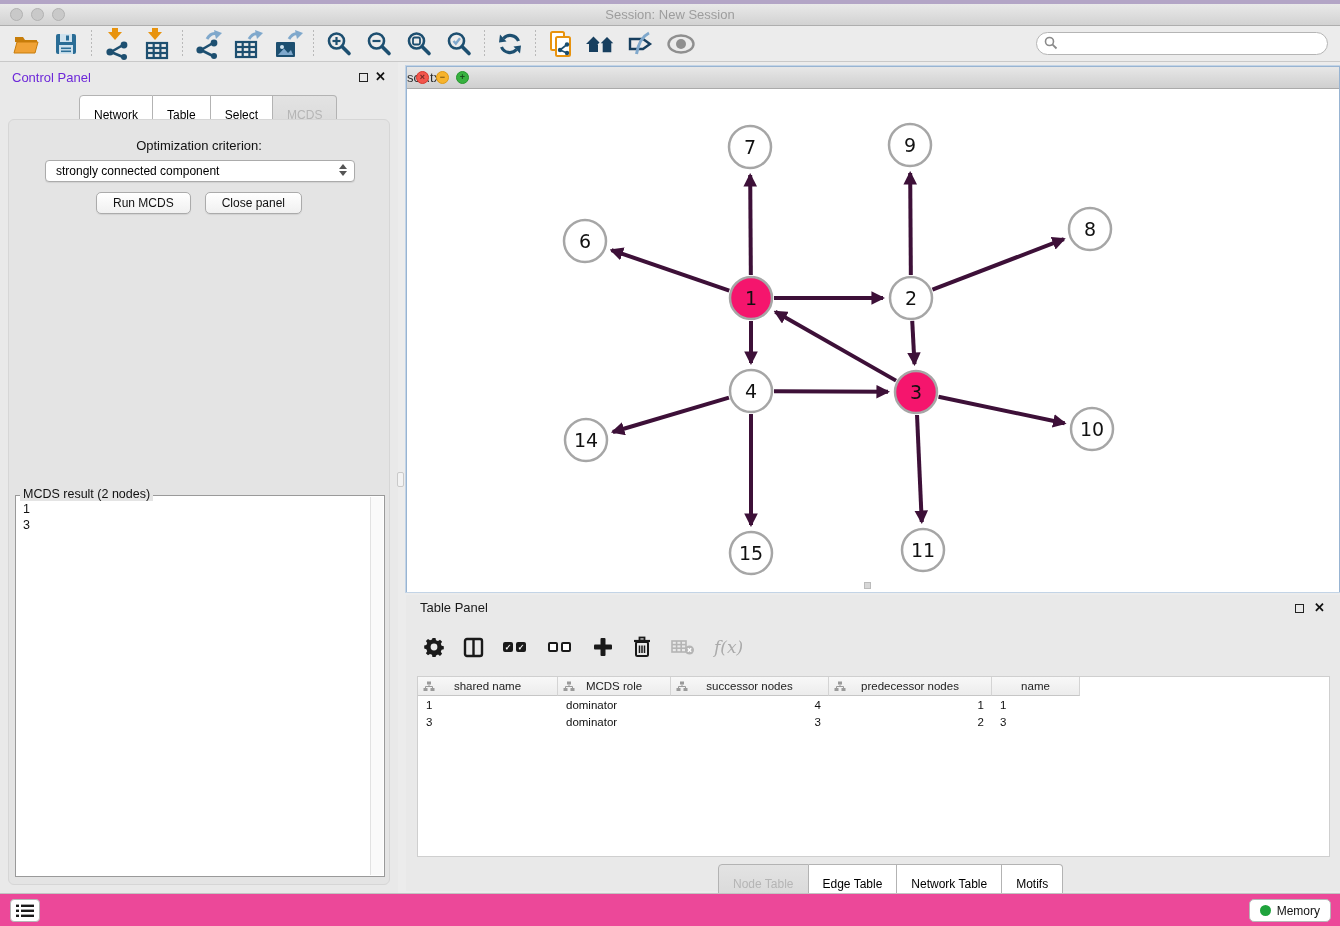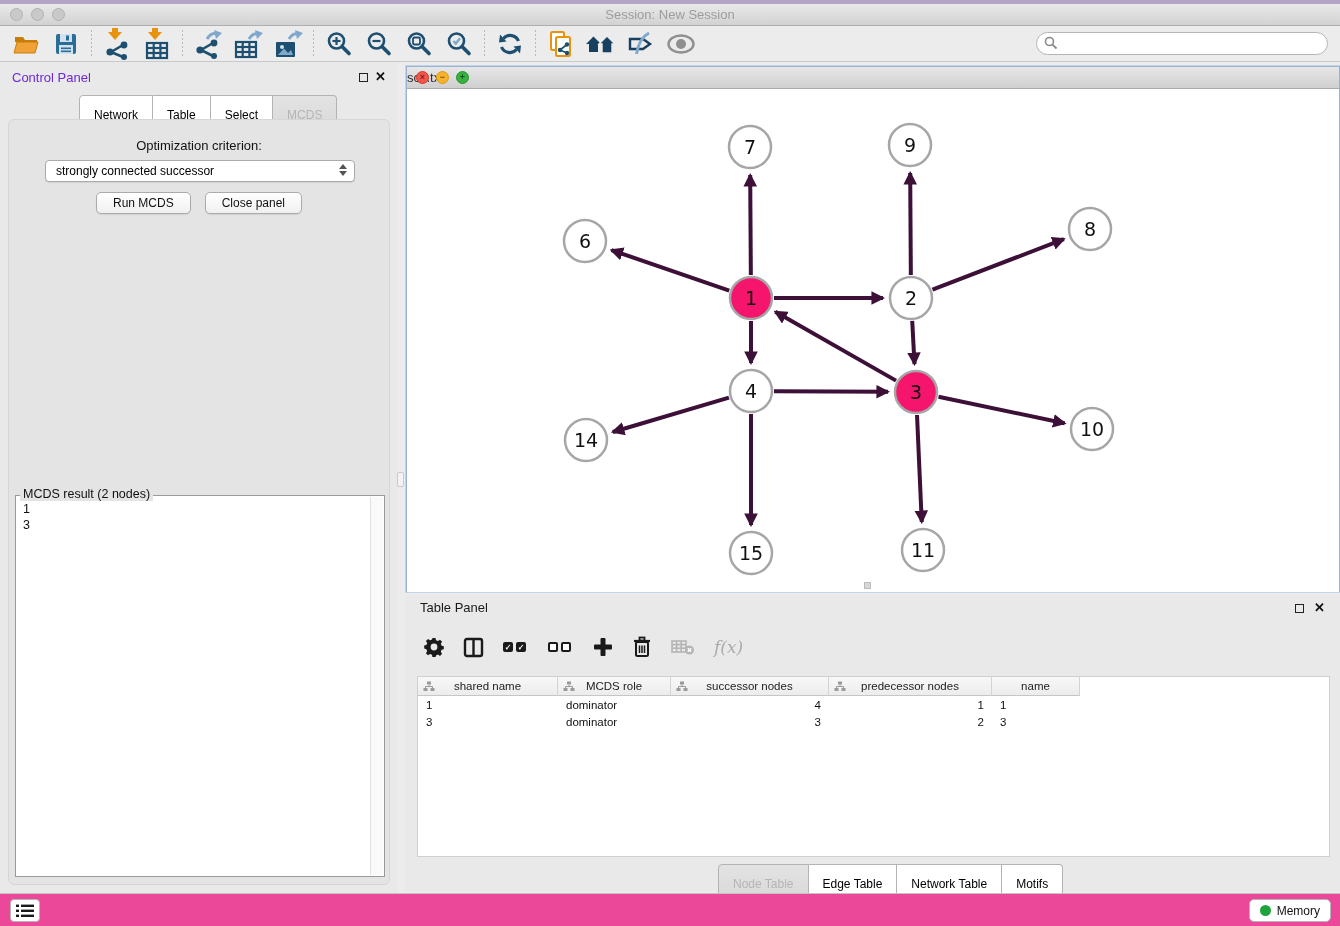--- a/index.html
+++ b/index.html
@@ -313,21 +313,21 @@
     </div>
     <div class="tabs cp-tabs" id="cp-tabs">
         <div class="tab">Network</div>
         <div class="tab">Table</div>
         <div class="tab">Select</div>
         <div class="tab active">MCDS</div>
       </div>
     <div class="cp-body">
       <div class="opt-label">Optimization criterion:</div>
       <div class="selectbox">
-        <span>strongly connected successor</span>
+        <span>strongly connected component</span>
         <span class="stepper">
             <i class="up"></i>
             <i class="dn"></i>
           </span>
       </div>
       <div class="btn-row">
         <button class="pushbtn">Run MCDS</button>
         <button class="pushbtn">Close panel</button>
       </div>
       <div class="groupbox">

